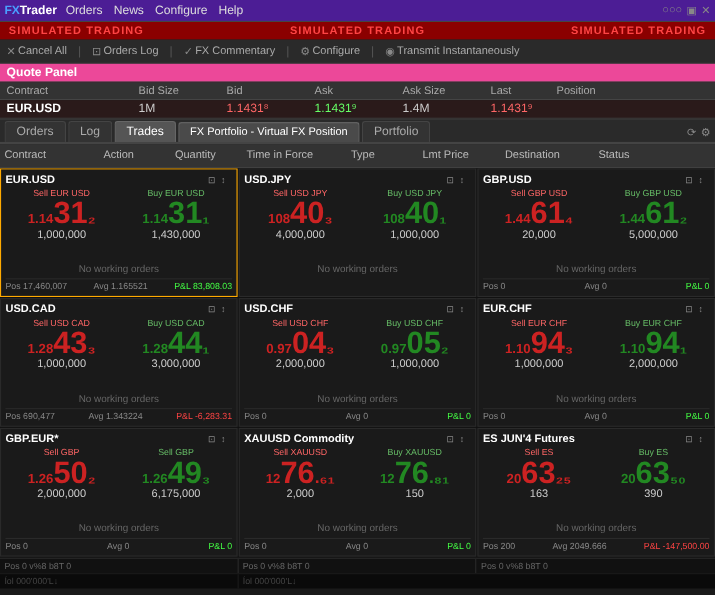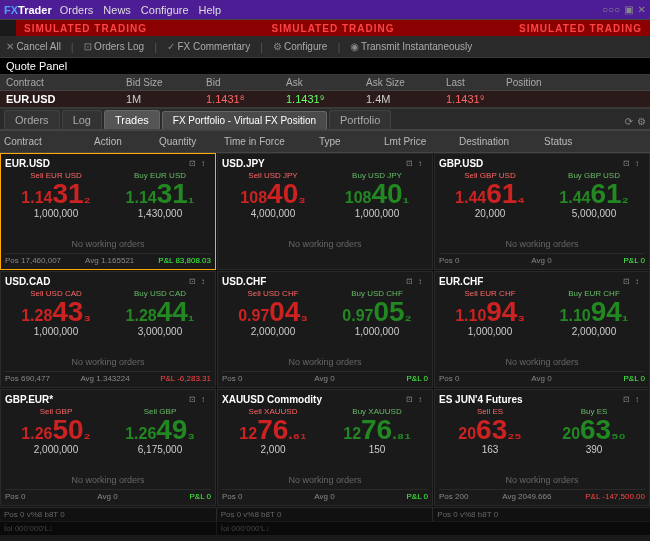--- a/index.html
+++ b/index.html
@@ -38,21 +38,20 @@
     .menu-item { cursor: pointer; color: #ddd; }
 
     
     .sim-bar {
       background: #8B0000;
       height: 16px;
       display: flex;
       align-items: center;
       justify-content: space-between;
       padding: 0 8px;
-      margin-left: 16px;
     }
     .sim-text {
       color: #ff4444;
       font-size: 10px;
       font-weight: bold;
       letter-spacing: 1px;
     }
 
     
     .toolbar {
@@ -70,24 +69,24 @@
       cursor: pointer;
       display: flex;
       align-items: center;
       gap: 2px;
     }
     .toolbar-btn .icon { color: #888; }
     .toolbar-sep { color: #555; margin: 0 2px; }
 
     
     .panel-header {
-      background: #000000;
+      background: #ec4899;
       padding: 2px 6px;
       font-size: 11px;
-      font-weight: normal;
+      font-weight: bold;
       color: #fff;
       border-bottom: 1px solid #3a3a3a;
     }
 
     
     .quote-table {
       background: #1e1e1e;
       border-bottom: 1px solid #3a3a3a;
     }
     .quote-header {
@@ -221,21 +220,21 @@
 
     .fx-price-big {
       font-size: 28px;
       font-weight: bold;
       line-height: 1;
     }
     .fx-price-big.sell { color: #cc2222; }
     .fx-price-big.buy { color: #228822; }
 
     .fx-price-small {
-      font-size: 16px;
+      font-size: 12px;
       font-weight: bold;
     }
     .fx-price-small.sell { color: #cc2222; }
     .fx-price-small.buy { color: #228822; }
 
     .fx-price-super {
       font-size: 16px;
       font-weight: bold;
       vertical-align: super;
       line-height: 1;

